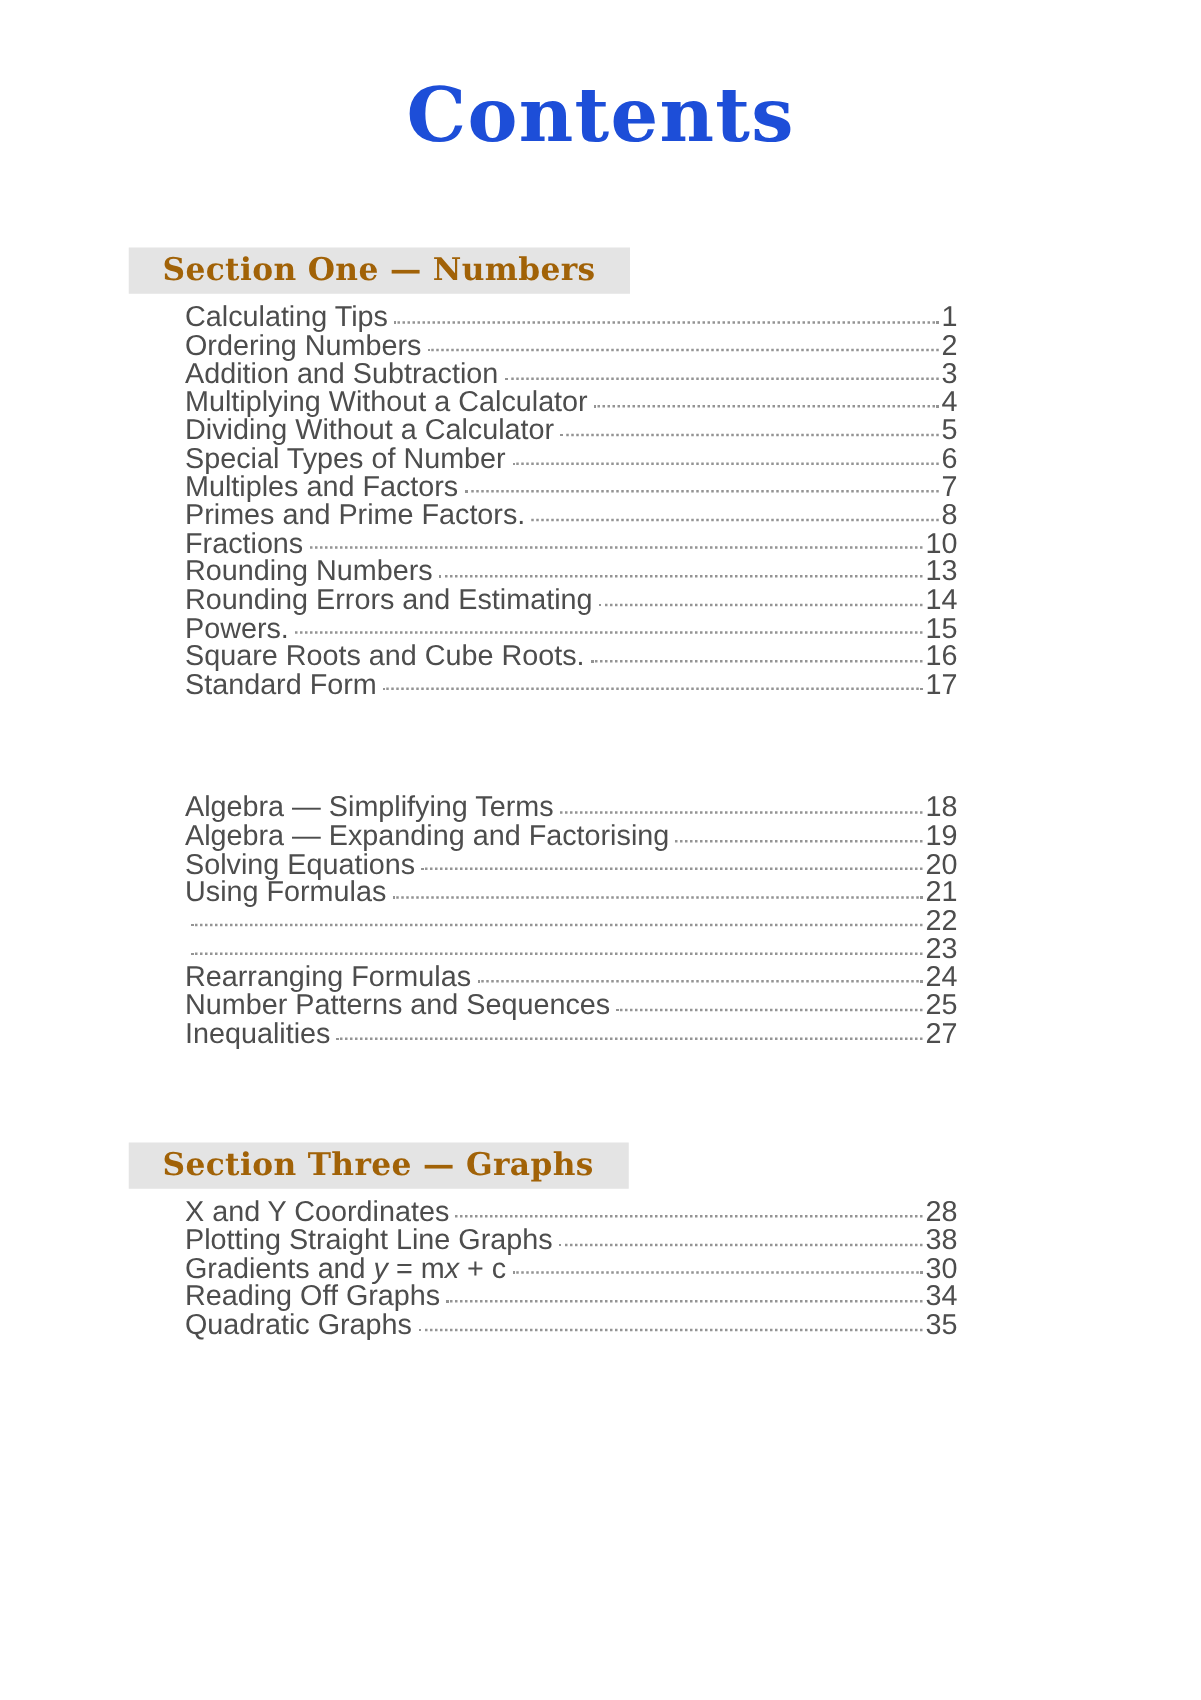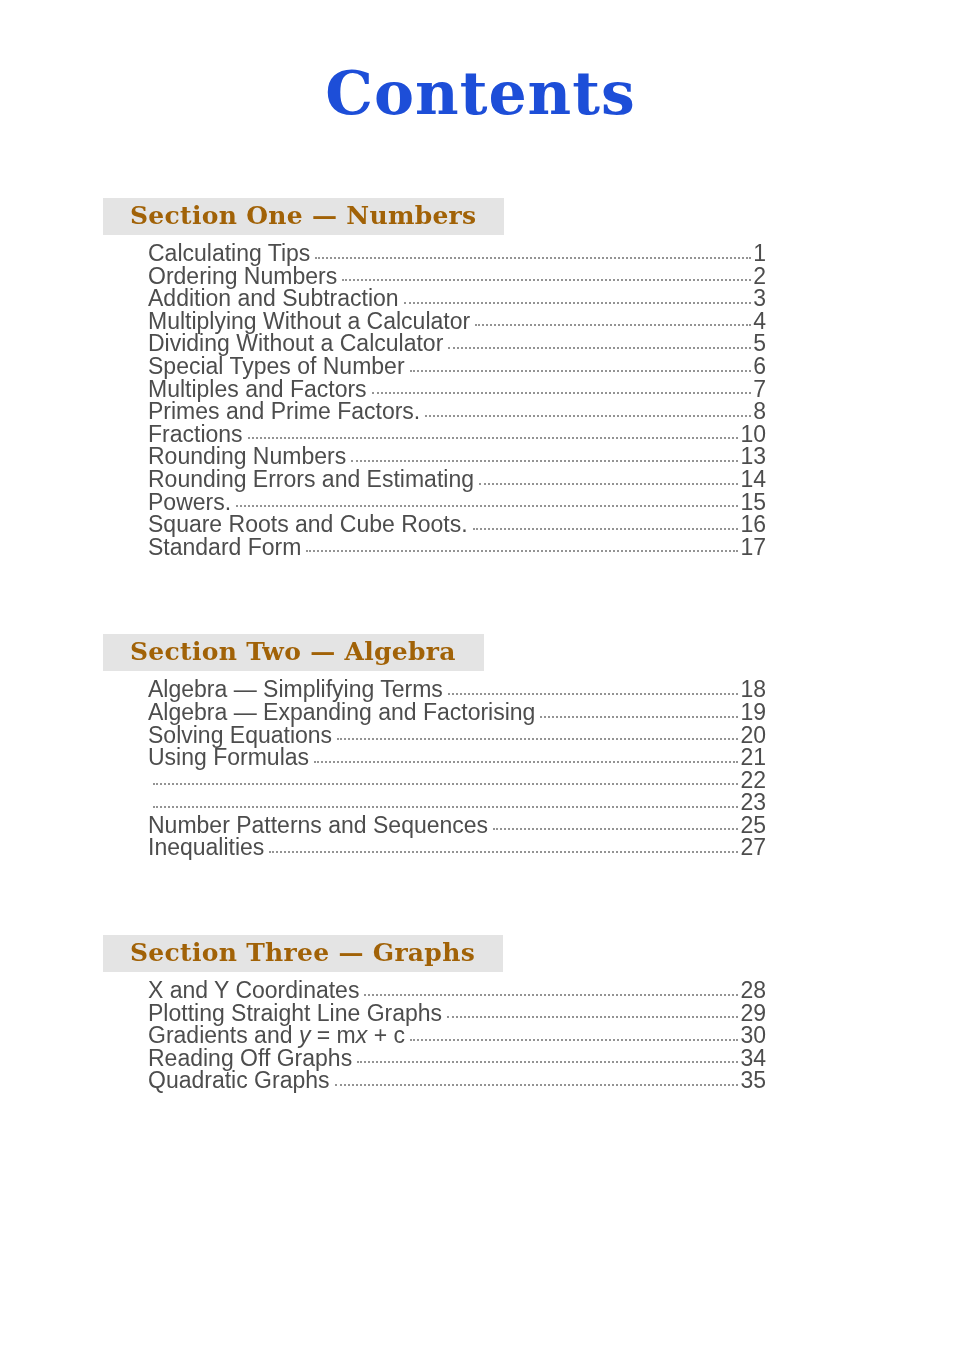--- a/index.html
+++ b/index.html
@@ -154,21 +154,20 @@
             <span class="pg">16</span>
           </div>
           <div class="entry">
             <span class="t">Standard Form</span>
             <span class="dots"></span>
             <span class="pg">17</span>
           </div>
         </div>
       </section>
       <section class="toc-section">
-        <div class="bar-row"><div class="section-bar"><h2>Section Two — Algebra</h2></div></div>
         <div class="entries">
           <div class="entry">
             <span class="t">Algebra — Simplifying Terms</span>
             <span class="dots"></span>
             <span class="pg">18</span>
           </div>
           <div class="entry">
             <span class="t">Algebra — Expanding and Factorising</span>
             <span class="dots"></span>
             <span class="pg">19</span>
@@ -183,20 +182,25 @@
             <span class="dots"></span>
             <span class="pg">21</span>
           </div>
           <div class="entry">
             <span class="dots"></span>
             <span class="pg">22</span>
           </div>
           <div class="entry">
             <span class="dots"></span>
             <span class="pg">23</span>
+          </div>
+          <div class="entry">
+            <span class="t">Rearranging Formulas</span>
+            <span class="dots"></span>
+            <span class="pg">24</span>
           </div>
           <div class="entry">
             <span class="t">Number Patterns and Sequences</span>
             <span class="dots"></span>
             <span class="pg">25</span>
           </div>
           <div class="entry">
             <span class="t">Inequalities</span>
             <span class="dots"></span>
             <span class="pg">27</span>
@@ -207,21 +211,21 @@
         <div class="bar-row"><div class="section-bar"><h2>Section Three — Graphs</h2></div></div>
         <div class="entries">
           <div class="entry">
             <span class="t">X and Y Coordinates</span>
             <span class="dots"></span>
             <span class="pg">28</span>
           </div>
           <div class="entry">
             <span class="t">Plotting Straight Line Graphs</span>
             <span class="dots"></span>
-            <span class="pg">29</span>
+            <span class="pg">38</span>
           </div>
           <div class="entry">
             <span class="t"><span>Gradients and </span><span class="ital">y</span><span> = m</span><span class="ital">x</span><span> + c</span></span>
             <span class="dots"></span>
             <span class="pg">30</span>
           </div>
           <div class="entry">
             <span class="t">Reading Off Graphs</span>
             <span class="dots"></span>
             <span class="pg">34</span>

